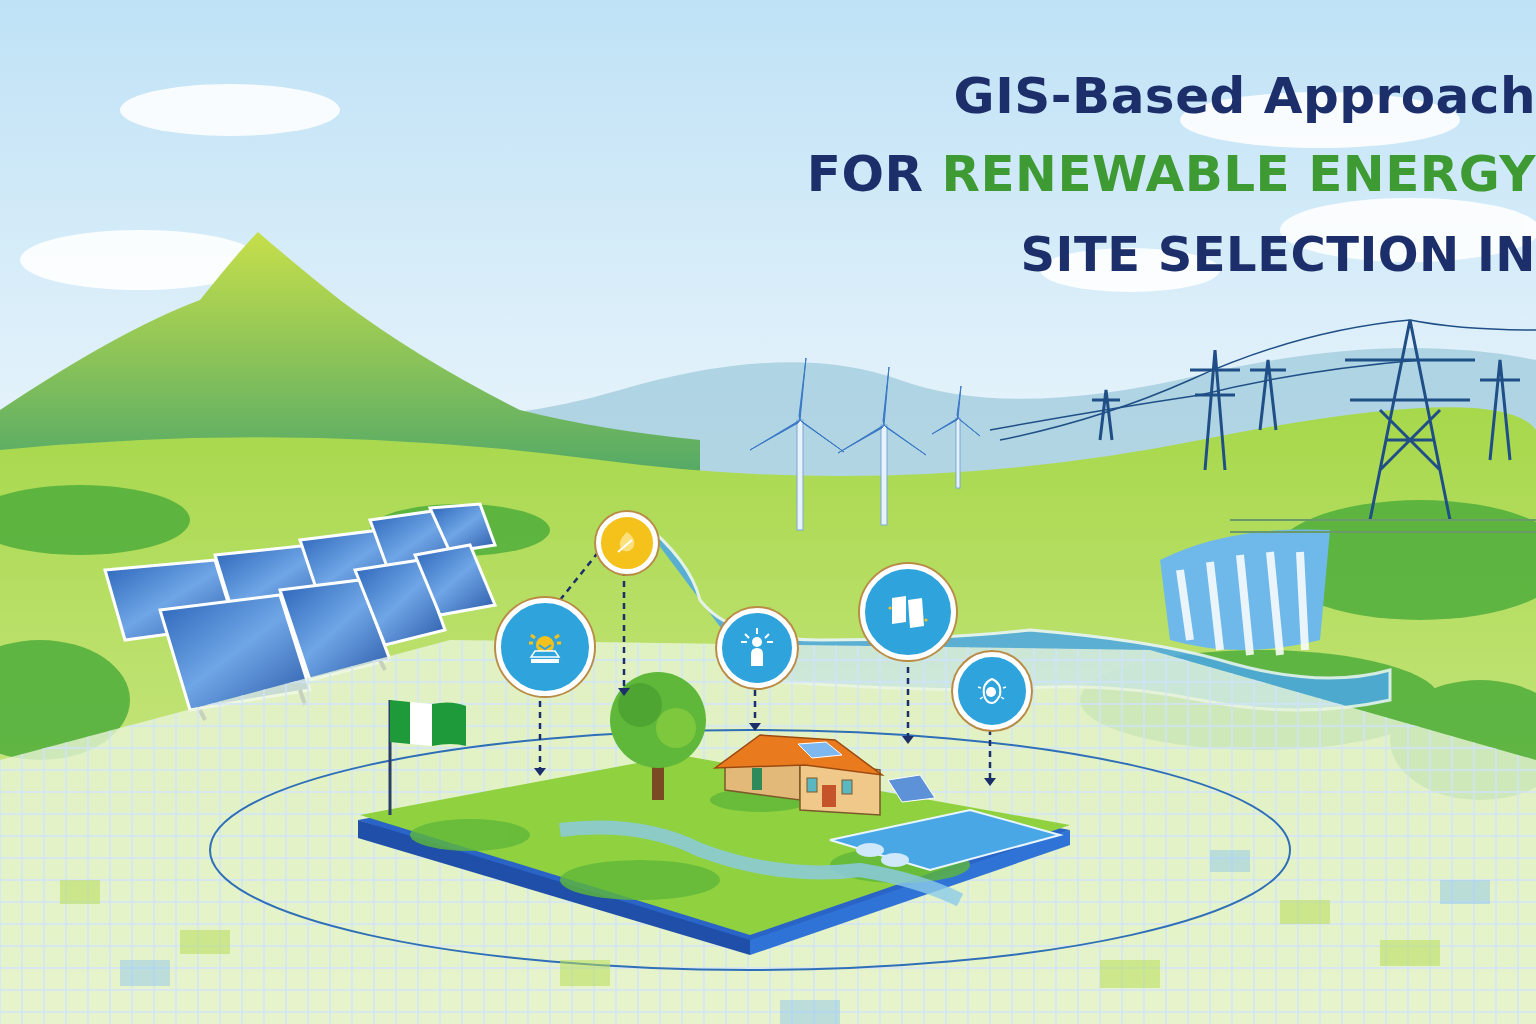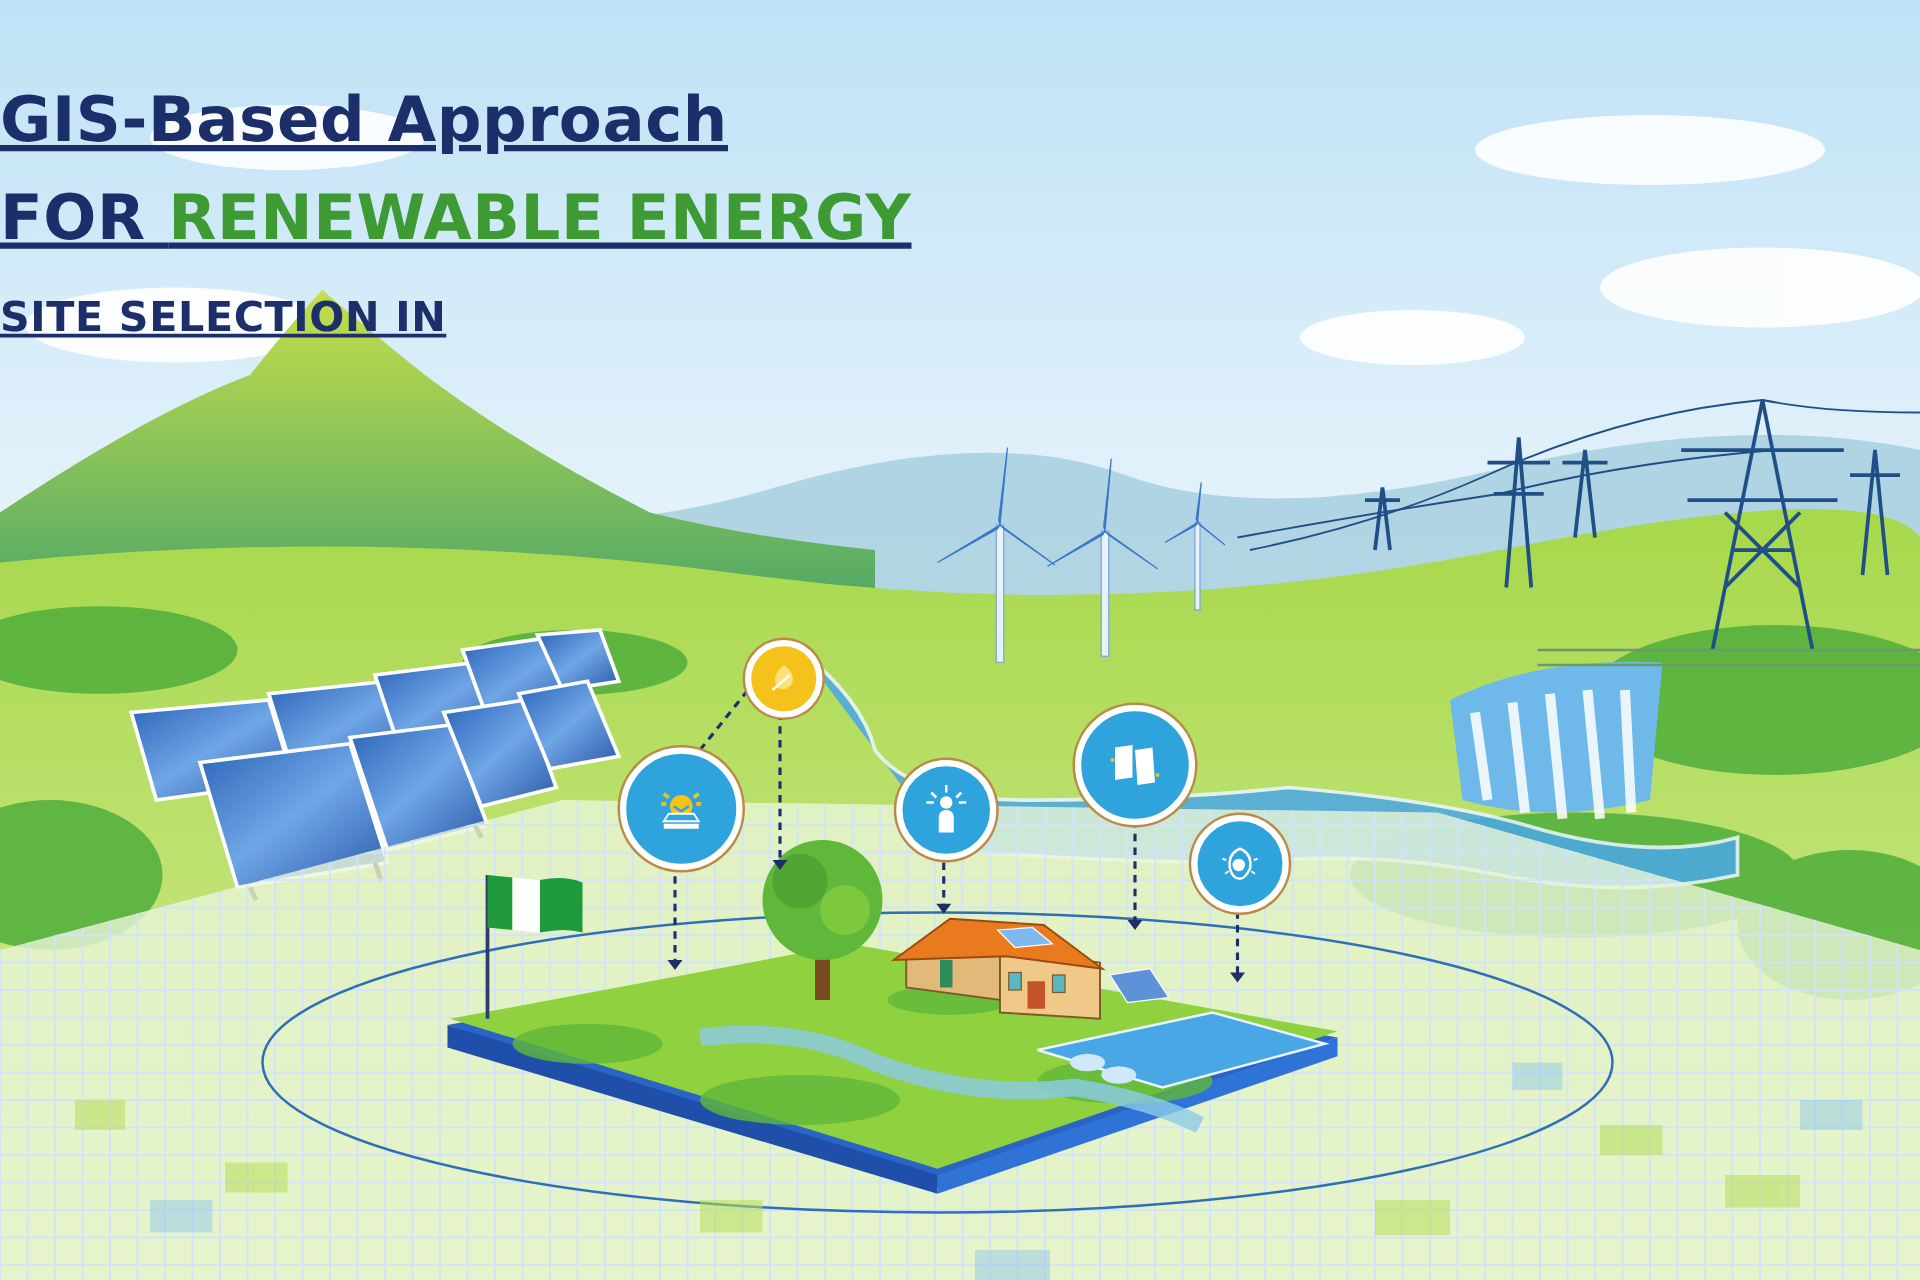--- a/index.html
+++ b/index.html
@@ -1,22 +1,22 @@
 <!DOCTYPE html>
 <html><head>
 <meta charset="utf-8">
 <style>
   html,body{margin:0;padding:0;}
   body{width:1536px;height:1024px;overflow:hidden;position:relative;background:#dbeefa;font-family:"DejaVu Sans","Liberation Sans",sans-serif;}
   .scene{position:absolute;inset:0;}
-  .title{position:absolute;left:0;right:0;top:58px;text-align:left;color:#1c2f6b;font-weight:bold;letter-spacing:0.5px;z-index:5;text-decoration:underline;}
+  .title{position:absolute;left:0;right:0;top:58px;text-align:right;color:#1c2f6b;font-weight:bold;letter-spacing:0.5px;z-index:5;}
   .title .l1{font-size:50px;line-height:76px;}
   .title .l2{font-size:50px;line-height:80px;}
   .title .l2 .green{color:#3e9a33;margin-top:36px;}
-  .title .l3,.title .l4{font-size:33px;line-height:80px;}
+  .title .l3,.title .l4{font-size:48px;line-height:80px;}
   .pin{position:absolute;border-radius:50%;border:5px solid #fff;box-shadow:0 0 0 2px #b98b45;display:flex;align-items:center;justify-content:center;z-index:4;}
   .pin.blue{background:#2ea3dc;}
   .pin.yellow{background:#f5c21b;}
   .pin svg{display:block;}
 </style>
 </head>
 <body>
 
 <div class="scene">
   <svg width="1536" height="1024" viewBox="0 0 1536 1024">

